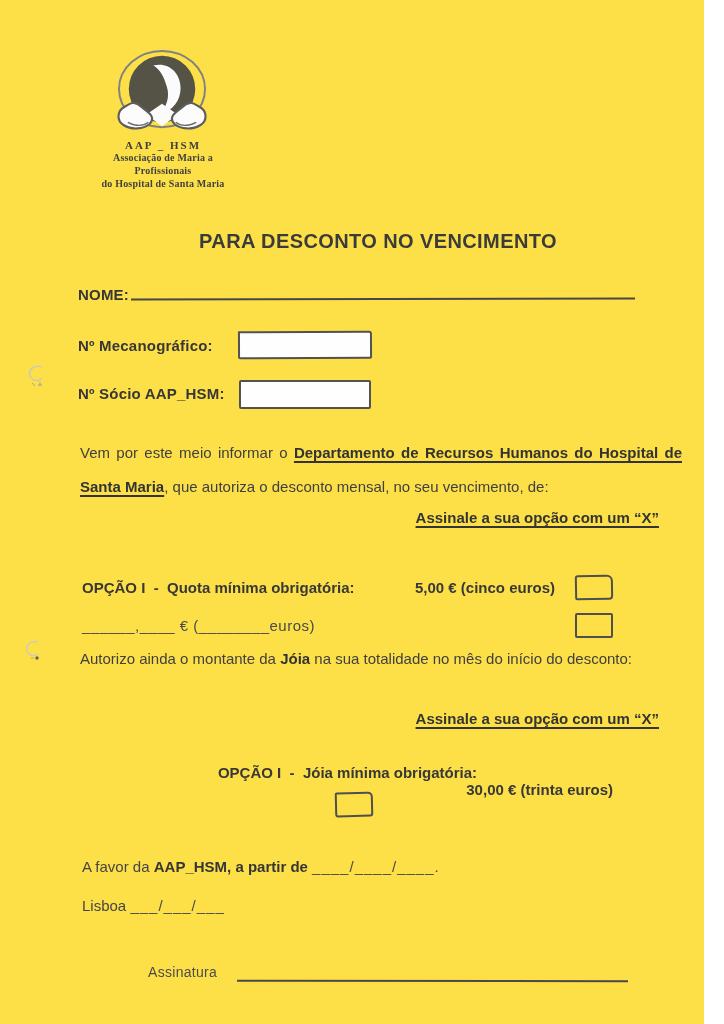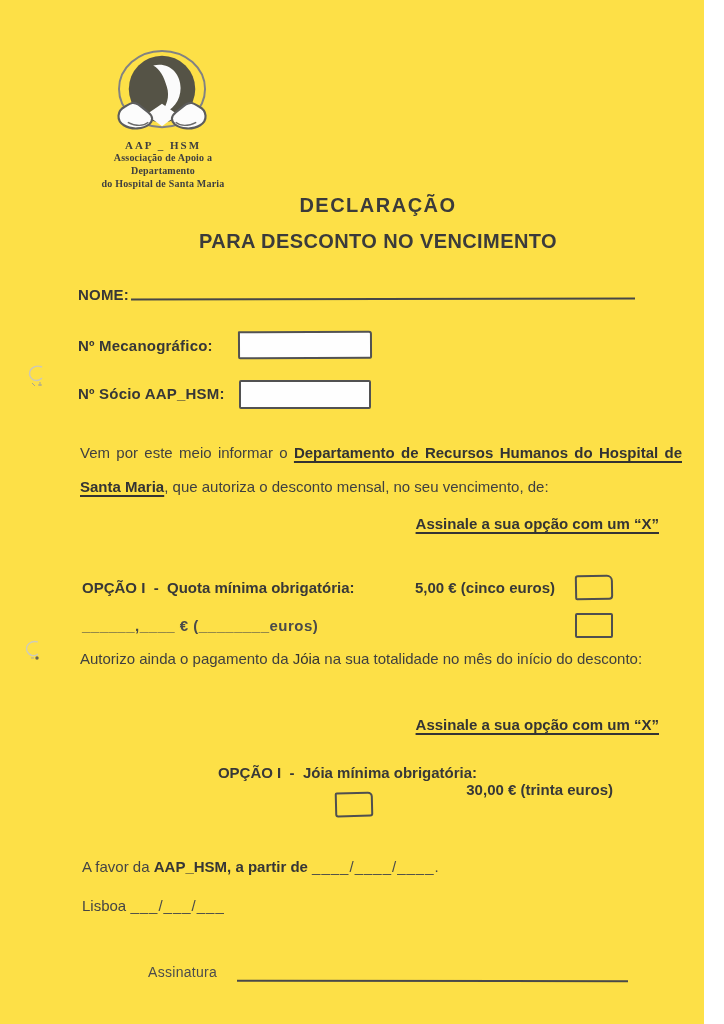--- a/index.html
+++ b/index.html
@@ -44,39 +44,39 @@
   .mec-box   { left:238px; top:331px; width:134px; height:28px; border-radius:1px 3px 2px 2px; transform:rotate(-0.3deg); }
   .socio-box { left:239px; top:380px; width:132px; height:29px; border-radius:2px; }
 
   
   .intro {
     position:absolute; left:80px; top:436px; width:602px;
     font-size:15px; line-height:34px; text-align:justify; color:#404040;
   }
   .bold-ul { font-weight:700; color:#333; text-decoration:underline; text-decoration-thickness:2px; text-underline-offset:3px; }
   .joia-para { position:absolute; left:80px; top:650px; width:612px; font-size:15px; color:#404040; }
-  .joia-para .b { font-weight:400; color:#333; }
+  .joia-para .b { font-weight:700; color:#333; }
 
   .assinale {
     position:absolute; right:45px;
     font-weight:700; font-size:15px; color:#343434;
-    text-decoration:underline; text-decoration-thickness:2px; text-underline-offset:3px;margin-top:6px;
+    text-decoration:underline; text-decoration-thickness:2px; text-underline-offset:3px;
   }
   .a1 { top:509px; }
   .a2 { top:710px; }
 
   
   .opt-row {
     position:absolute; left:82px; right:91px;
     display:flex; align-items:center;
     font-weight:700; font-size:15px; color:#383838;text-align:right;
   }
   .r1 { top:575px; } .r2 { top:613px; } .r3 { top:764px;flex-direction:column; } .r4 { top:808px; }
   .opt-value { margin-left:auto; }
-  .blanks { font-weight:700; color:#4a4a4a; letter-spacing:0.5px; }
+  .blanks { font-weight:400; color:#4a4a4a; letter-spacing:0.5px; }
   .checkbox {
     flex:0 0 auto; width:38px; height:25px;
     border:2px solid #4f4f4f; background:transparent;
   }
   .cb1 { margin-left:20px; border-radius:3px 6px 4px 2px; transform:rotate(-1deg); }
   .cb2 { margin-left:auto; border-radius:2px; }
   .cb3 { margin-left:12px; border-radius:2px 5px 3px 3px; transform:translateY(-6px) rotate(-1.4deg); }
   .cb4 { margin-left:auto; border-radius:1px; height:27px; }
 
   
@@ -106,25 +106,24 @@
                C 64 59 67 50 64 40 C 61 29 57 22 50 18 Z" fill="#fbfbfb"></path>
       <path d="M43 68 L 59 80 L 75 68 L 59 57 Z" fill="#fbfbfb"></path>
       <path d="M21 60 C 13 64 12 74 20 79 C 28 84 40 83 46 78 C 50 74 50 70 45 66
                L 35 58 C 29 54 26 57 21 60 Z" fill="#fcfcfc" stroke="#5d5d5d" stroke-width="2.2"></path>
       <path d="M97 60 C 105 64 106 74 98 79 C 90 84 78 83 72 78 C 68 74 68 70 73 66
                L 83 58 C 89 54 92 57 97 60 Z" fill="#fcfcfc" stroke="#5d5d5d" stroke-width="2.2"></path>
       <path d="M24 76 C 32 80 40 80 45 76" fill="none" stroke="#6a6a6a" stroke-width="1.3"></path>
       <path d="M94 76 C 86 80 78 80 73 76" fill="none" stroke="#6a6a6a" stroke-width="1.3"></path>
     </svg>
     <div class="logo-abbr pre">AAP _ HSM</div>
-    <div class="logo-name">Associação de Apoio a Departamento</div>
+    <div class="logo-name">Associação de Maria a Profissionais</div>
     <div class="logo-name">do Hospital de Santa Maria</div>
   </div>
 
-  <div class="title t1">DECLARAÇÃO</div>
   <div class="title t2">PARA DESCONTO NO VENCIMENTO</div>
 
   <div class="nome-row">
     <span class="lbl">NOME:</span>
     <span class="fill-line"></span>
   </div>
 
   <div class="abs lbl mec-label">Nº Mecanográfico:</div>
   <div class="input-box mec-box"></div>
 
@@ -138,21 +137,21 @@
   <div class="opt-row r1">
     <span class="pre">OPÇÃO I  -  Quota mínima obrigatória:</span>
     <span class="opt-value">5,00 € (cinco euros)</span>
     <span class="checkbox cb1"></span>
   </div>
   <div class="opt-row r2">
     <span class="blanks pre">______,____ € (________euros)</span>
     <span class="checkbox cb2"></span>
   </div>
 
-  <p class="joia-para"><span>Autorizo ainda o pagamento da </span><span class="b">Jóia</span><span> na sua totalidade no mês do início do desconto:</span></p>
+  <p class="joia-para"><span>Autorizo ainda o montante da </span><span class="b">Jóia</span><span> na sua totalidade no mês do início do desconto:</span></p>
 
   <div class="assinale a2">Assinale a sua opção com um “X”</div>
 
   <div class="opt-row r3">
     <span class="pre">OPÇÃO I  -  Jóia mínima obrigatória:</span>
     <span class="opt-value">30,00 € (trinta euros)</span>
     <span class="checkbox cb3"></span>
   </div>
 
   <div class="text-line favor"><span>A favor da </span><span class="b">AAP_HSM, a partir de </span><span class="date-blanks pre">____/____/____.</span></div>

